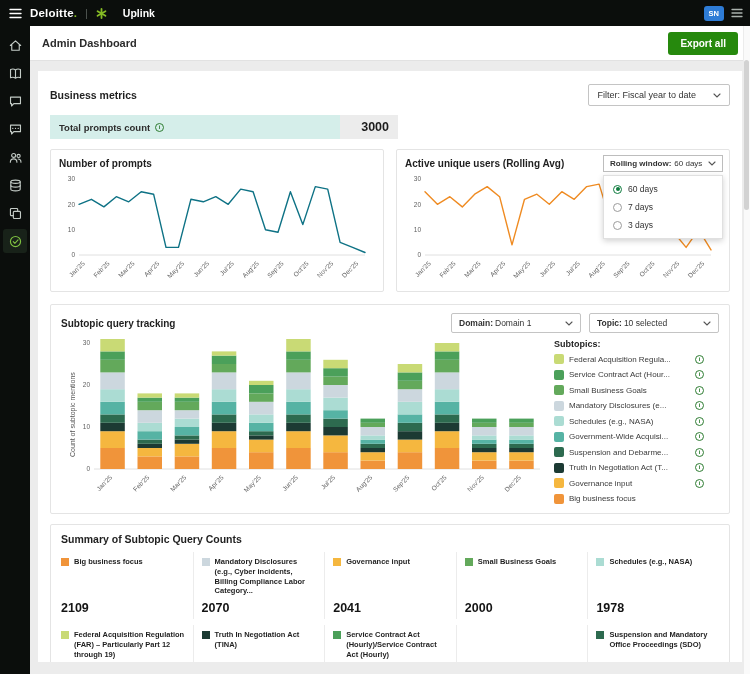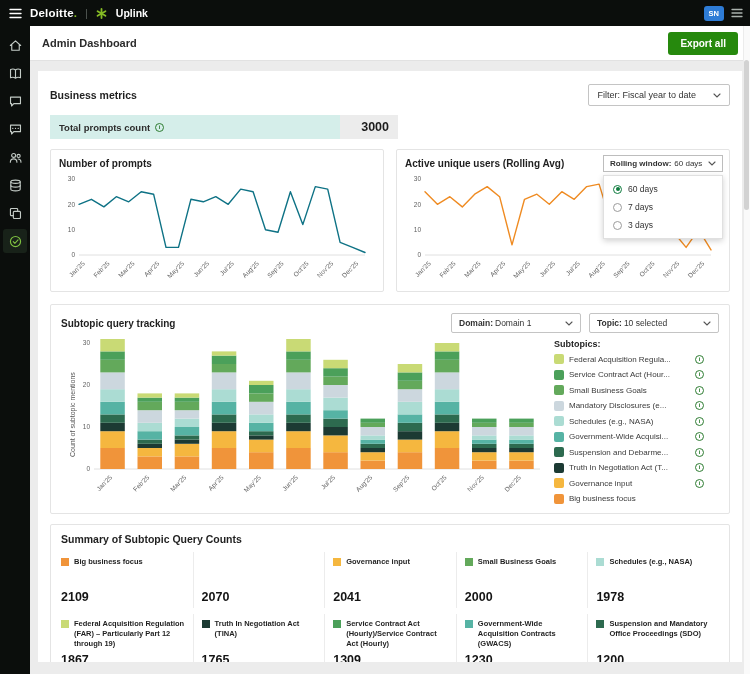--- a/index.html
+++ b/index.html
@@ -8,21 +8,21 @@
     width:750px; height:674px; position:relative; overflow:hidden;
     font-family:"Liberation Sans", sans-serif; background:#ececec; color:#222;
   }
   
   .topbar { position:absolute; top:0; left:0; right:0; height:26px; background:#0b0e0c;
     display:flex; align-items:center; color:#fff; z-index:20; }
   .menu-btn { width:30px; display:flex; justify-content:center; align-items:center; cursor:pointer; }
   .brand { font-size:11.5px; font-weight:bold; letter-spacing:.2px; }
   .brand .dot { color:#86bc25; }
   .sep { color:#5a615c; margin:0 8px; font-size:10px; }
-  .uplink { display:flex; align-items:center; gap:9px; font-size:10.5px; font-weight:bold; }
+  .uplink { display:flex; align-items:center; gap:16px; font-size:10.5px; font-weight:bold; }
   .topbar-right { margin-left:auto; display:flex; align-items:center; gap:7px; padding-right:7px; }
   .sn-badge { background:#2e7cd6; color:#fff; border-radius:3px; font-size:7.5px; font-weight:bold;
     padding:3px 5px; cursor:pointer; }
   .top-menu { display:flex; align-items:center; cursor:pointer; }
 
   
   .sidebar { position:absolute; top:26px; left:0; bottom:0; width:30px; background:#0b0e0c;
     display:flex; flex-direction:column; align-items:center; padding-top:7px; gap:4px; z-index:15; }
   .side-item { width:24px; height:24px; display:flex; align-items:center; justify-content:center;
     border-radius:3px; cursor:pointer; }
@@ -531,20 +531,24 @@
       <div class="summary-title">Summary of Subtopic Query Counts</div>
       <div class="summary-grid" id="summary-grid">
           <div class="summary-cell">
             <div class="cell-head">
               <span class="cell-swatch" style="background: rgb(240, 148, 58);"></span>
               <span>Big business focus</span>
             </div>
             <div class="cell-value">2109</div>
           </div>
           <div class="summary-cell">
+            <div class="cell-head">
+              <span class="cell-swatch" style="background: rgb(204, 215, 222);"></span>
+              <span>Mandatory Disclosures (e.g., Cyber incidents, Billing Compliance Labor Category...</span>
+            </div>
             <div class="cell-value">2070</div>
           </div>
           <div class="summary-cell">
             <div class="cell-head">
               <span class="cell-swatch" style="background: rgb(245, 183, 63);"></span>
               <span>Governance input</span>
             </div>
             <div class="cell-value">2041</div>
           </div>
           <div class="summary-cell">
@@ -576,24 +580,20 @@
             <div class="cell-value">1765</div>
           </div>
           <div class="summary-cell">
             <div class="cell-head">
               <span class="cell-swatch" style="background: rgb(75, 160, 90);"></span>
               <span>Service Contract Act (Hourly)/Service Contract Act (Hourly)</span>
             </div>
             <div class="cell-value">1309</div>
           </div>
           <div class="summary-cell">
-            <div class="cell-head">
-              <span class="cell-swatch" style="background: rgb(86, 179, 164);"></span>
-              <span>Government-Wide Acquisition Contracts (GWACS)</span>
-            </div>
             <div class="cell-value">1230</div>
           </div>
           <div class="summary-cell">
             <div class="cell-head">
               <span class="cell-swatch" style="background: rgb(45, 106, 79);"></span>
               <span>Suspension and Mandatory Office Proceedings (SDO)</span>
             </div>
             <div class="cell-value">1200</div>
           </div>
         </div>

